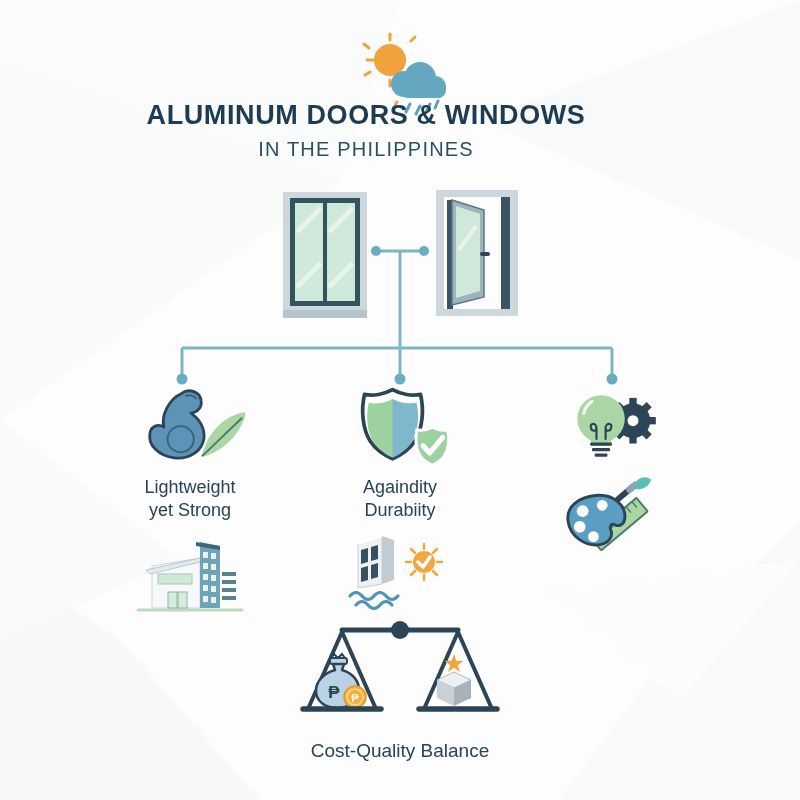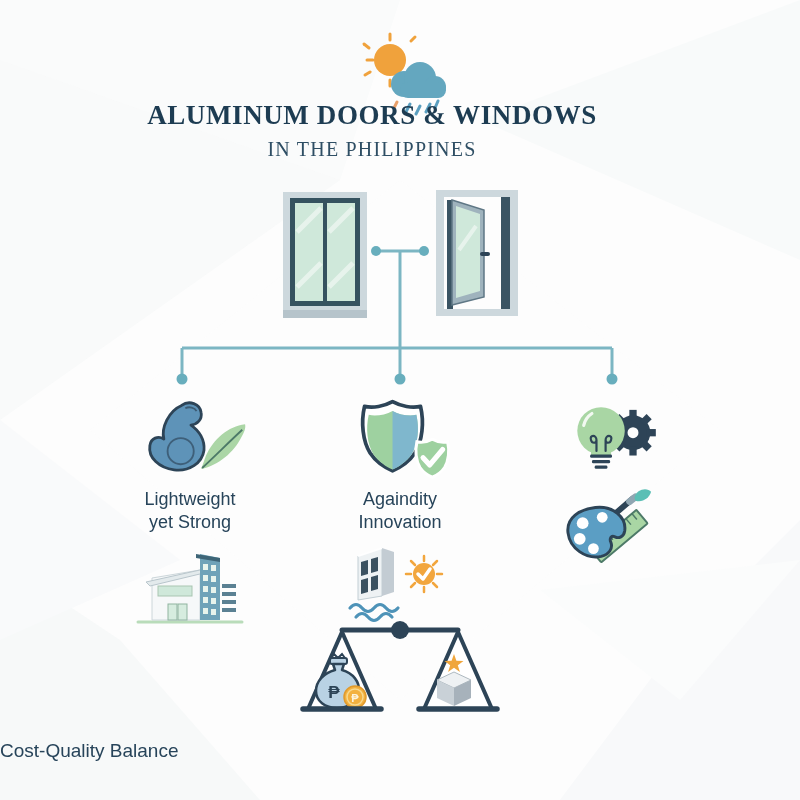--- a/index.html
+++ b/index.html
@@ -1,28 +1,28 @@
 <!DOCTYPE html>
 <html><head>
 <meta charset="utf-8">
 <style>
   html,body{margin:0;padding:0;}
   body{font-family:"Liberation Sans","DejaVu Sans",sans-serif;background:#fff;}
   .canvas{position:relative;width:800px;height:800px;background:#fdfdfd;overflow:hidden;margin:0 auto;}
   .bg-facets{position:absolute;left:0;top:0;width:800px;height:800px;}
   .abs{position:absolute;}
-  .header{position:absolute;left:14px;top:100px;width:716px;text-align:center;font-family:Liberation Serif, serif;}
+  .header{position:absolute;left:8px;top:100px;width:716px;text-align:center;}
   .title{font-size:27px;font-weight:800;color:#1d3c52;letter-spacing:.6px;}
   .subtitle{font-size:20px;font-weight:400;color:#2e4e64;letter-spacing:1.2px;margin-top:7px;}
-  .col{position:absolute;top:398px;width:180px;display:flex;flex-direction:column;align-items:center;}
+  .col{position:absolute;top:386px;width:180px;display:flex;flex-direction:column;align-items:center;}
   .col-left{left:100px;} .col-mid{left:310px;} .col-right{left:522px;}
   .icon-slot{height:84px;display:flex;align-items:flex-end;justify-content:center;}
   .label{margin-top:6px;height:50px;text-align:center;font-size:18px;line-height:23px;color:#27445a;}
   .subicon-slot{margin-top:4px;display:flex;align-items:flex-start;justify-content:center;}
-  .footer-label{position:absolute;left:0;top:740px;width:800px;text-align:left;font-size:19px;color:#27445a;}
+  .footer-label{position:absolute;left:0;top:740px;width:800px;text-align:center;font-size:19px;color:#27445a;}
 </style>
 </head>
 <body>
 
 <div class="canvas">
 
   <svg class="bg-facets" viewBox="0 0 800 800">
     <polygon points="0,0 400,0 340,180 0,60" fill="#fafbfb"></polygon>
     <polygon points="0,60 340,180 0,420" fill="#f6f8f8" opacity="0.7"></polygon>
     <polygon points="800,0 800,260 480,120" fill="#f8fafa"></polygon>
@@ -166,21 +166,21 @@
           <path d="M52,4 C43,9 31,11 22,9 C18,26 20,46 28,59 C34,68 45,75 52,78 C59,75 70,68 76,59 C84,46 86,26 82,9 C73,11 61,9 52,4 Z" fill="#7fb7cd" clip-path="url(#shield-right)"></path>
         </g>
         <g transform="translate(66,42) scale(0.55)">
           <path d="M52,4 C43,9 31,11 22,9 C18,26 20,46 28,59 C34,68 45,75 52,78 C59,75 70,68 76,59 C84,46 86,26 82,9 C73,11 61,9 52,4 Z" fill="#9ed1a0" stroke="#ffffff" stroke-width="6"></path>
           <polyline points="34,40 47,54 72,24" fill="none" stroke="#ffffff" stroke-width="10" stroke-linecap="round" stroke-linejoin="round"></polyline>
         </g>
       </svg>
     </div>
     <div class="label">
       <div>Againdity</div>
-      <div>Innovation</div>
+      <div>Durabiity</div>
     </div>
     <div class="subicon-slot">
       <svg width="140" height="85" viewBox="0 0 140 85">
         <polygon points="28,14 52,6 52,54 28,58" fill="#eef2f4" stroke="#c2ced4" stroke-width="1"></polygon>
         <polygon points="52,6 64,10 64,50 52,54" fill="#c3ccd3"></polygon>
         <line x1="28" y1="14" x2="52" y2="6" stroke="#ffffff" stroke-width="2"></line>
         <g fill="#3a5160">
           <polygon points="31,20 38,18 38,32 31,34"></polygon>
             <polygon points="41,17 48,15 48,29 41,31"></polygon>
           <polygon points="31,38 38,36 38,50 31,52"></polygon>

